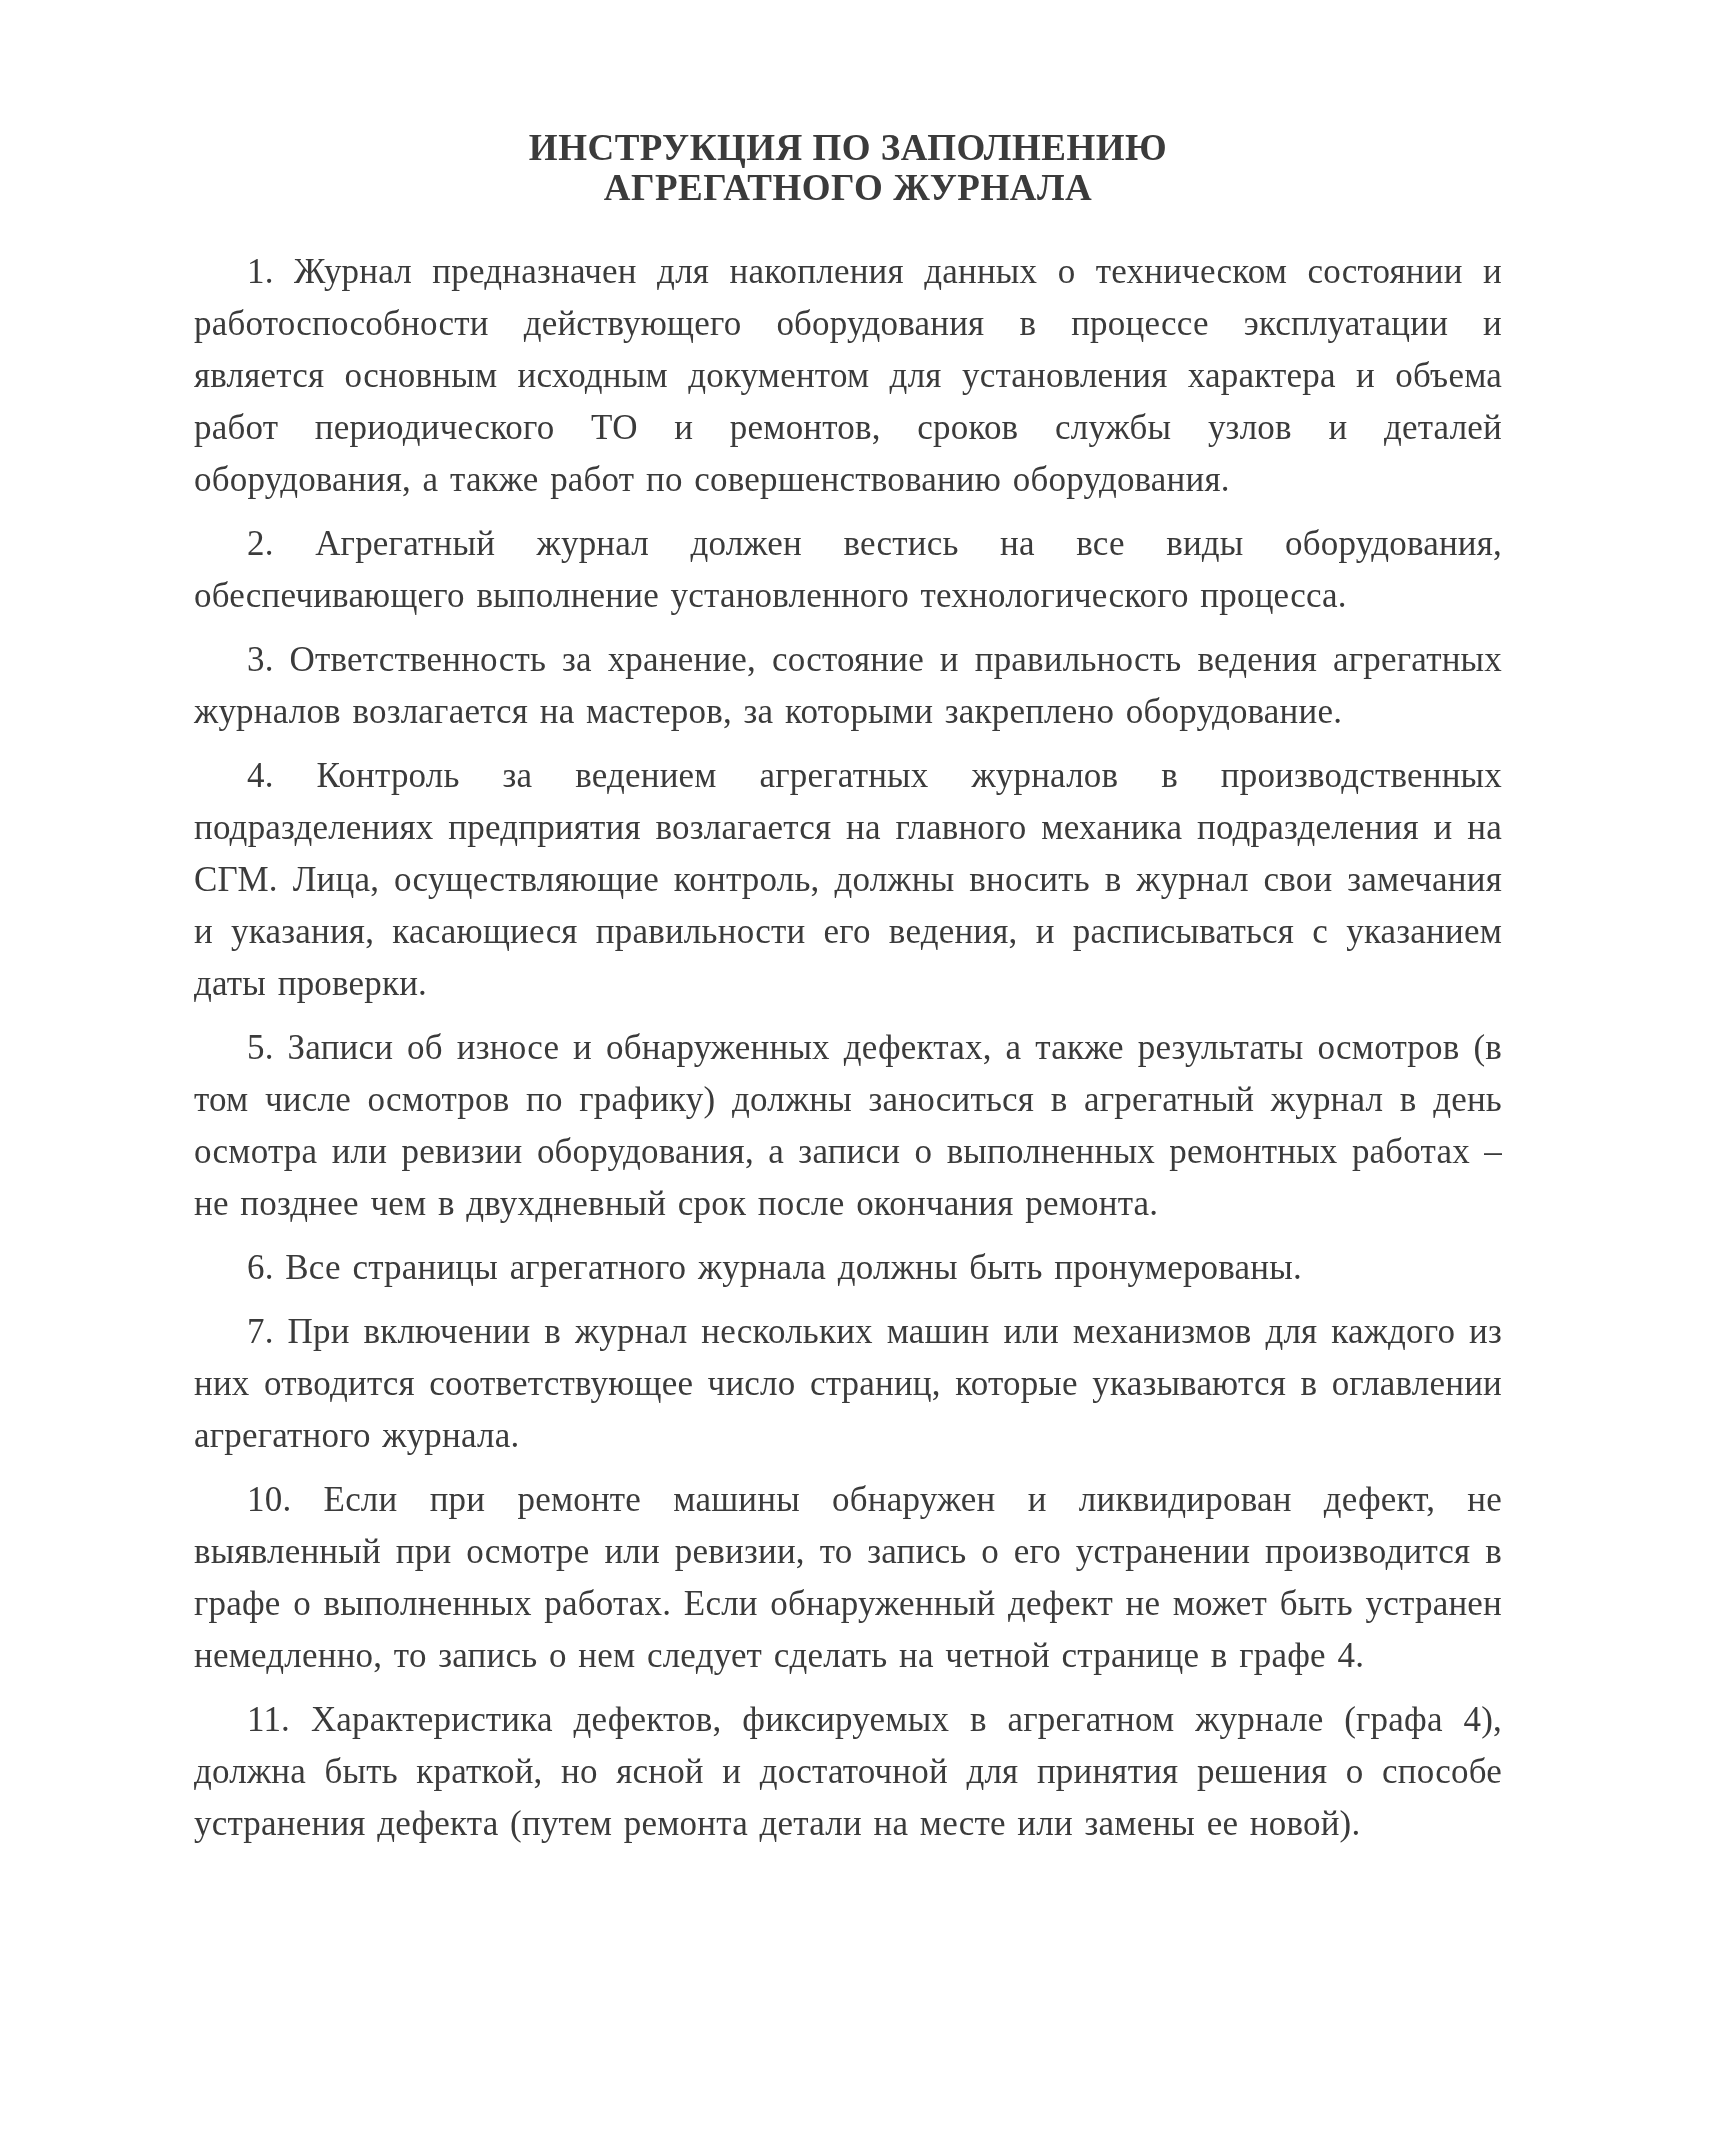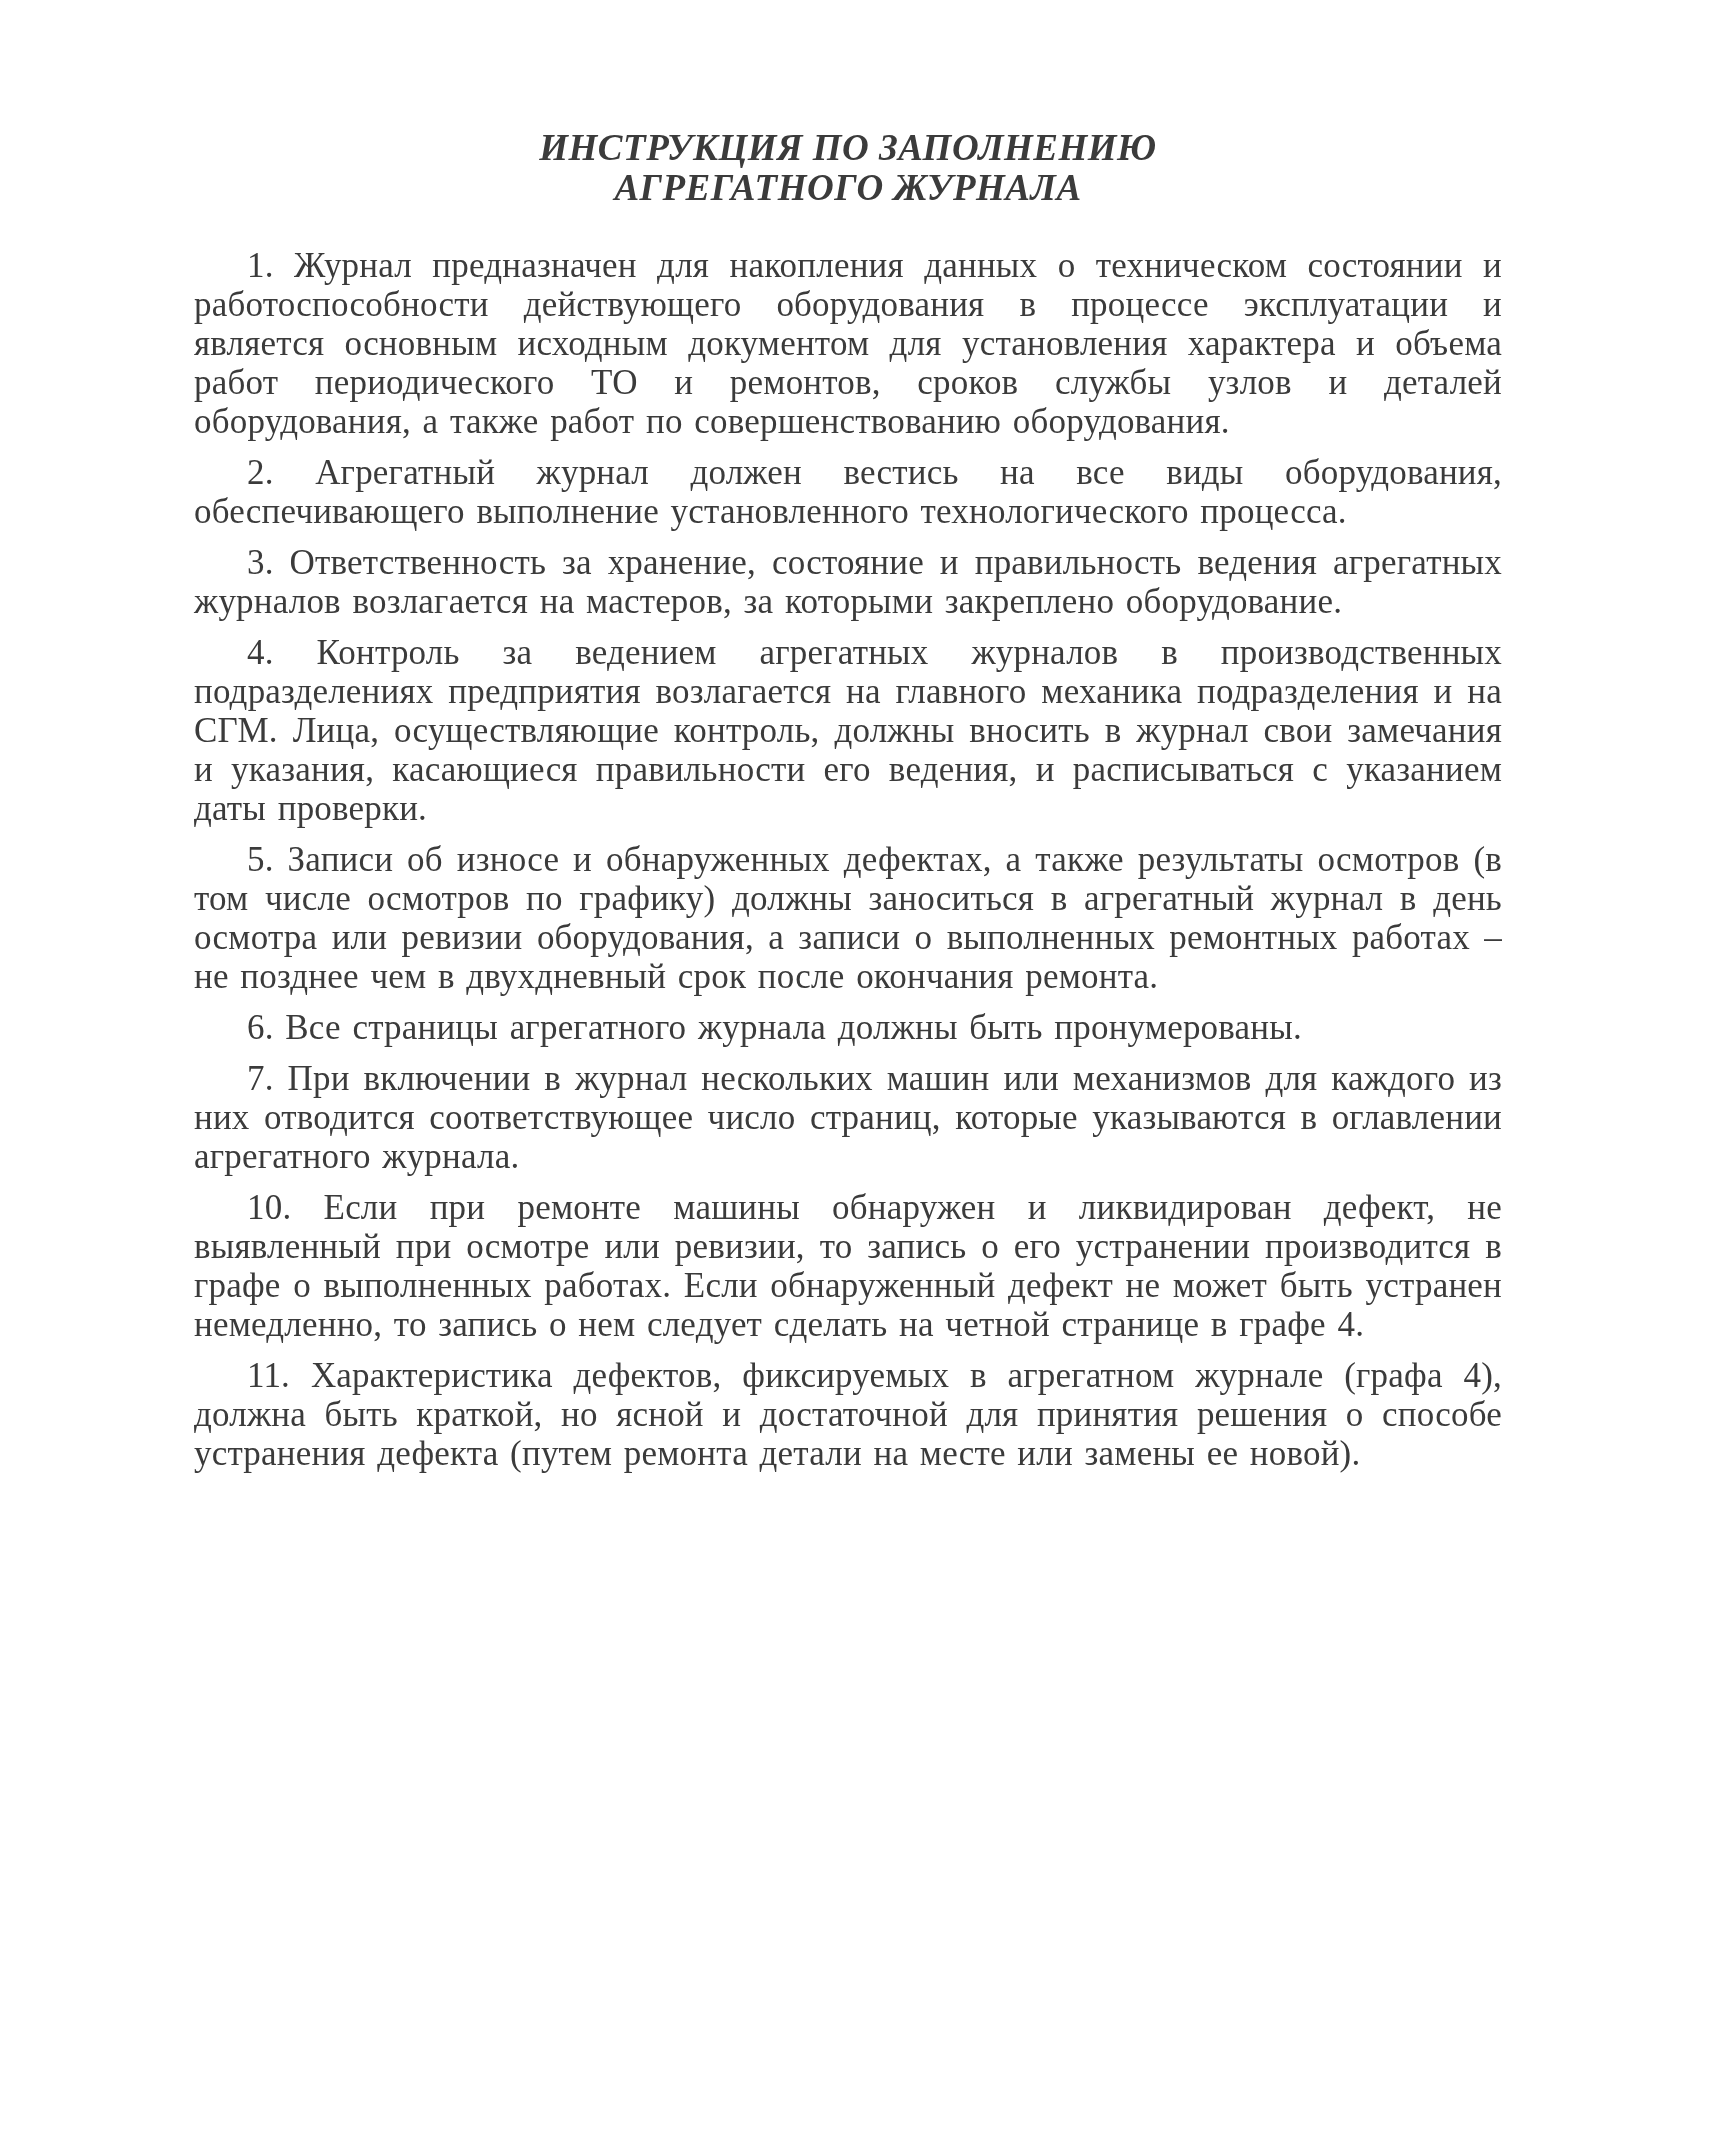--- a/index.html
+++ b/index.html
@@ -23,26 +23,25 @@
     margin: 0 0 38px 0;
     text-align: center;
     font-size: 37px;
     line-height: 40px;
     font-weight: bold;
     letter-spacing: 0.5px;
   }
   .doc-title .title-line {
     display: block;
     white-space: nowrap;
-    font-style: italic;
   }
   .doc-body p.para {
     margin: 0 0 12px 0;
     font-size: 35px;
-    line-height: 39px;
+    line-height: 52px;
     text-align: justify;
     text-indent: 53px;
     word-spacing: 2.7px;
     letter-spacing: 0.2px;
   }
 </style>
 </head>
 <body>
 
 <div class="page">

